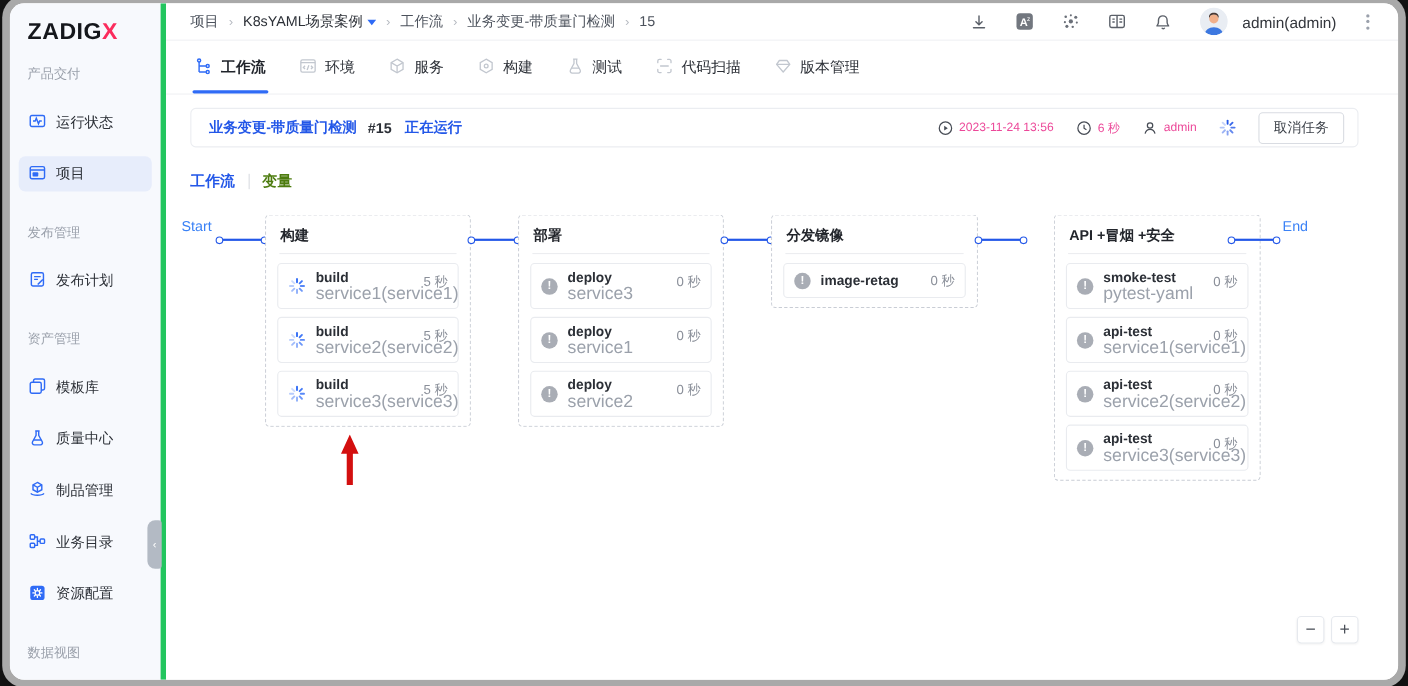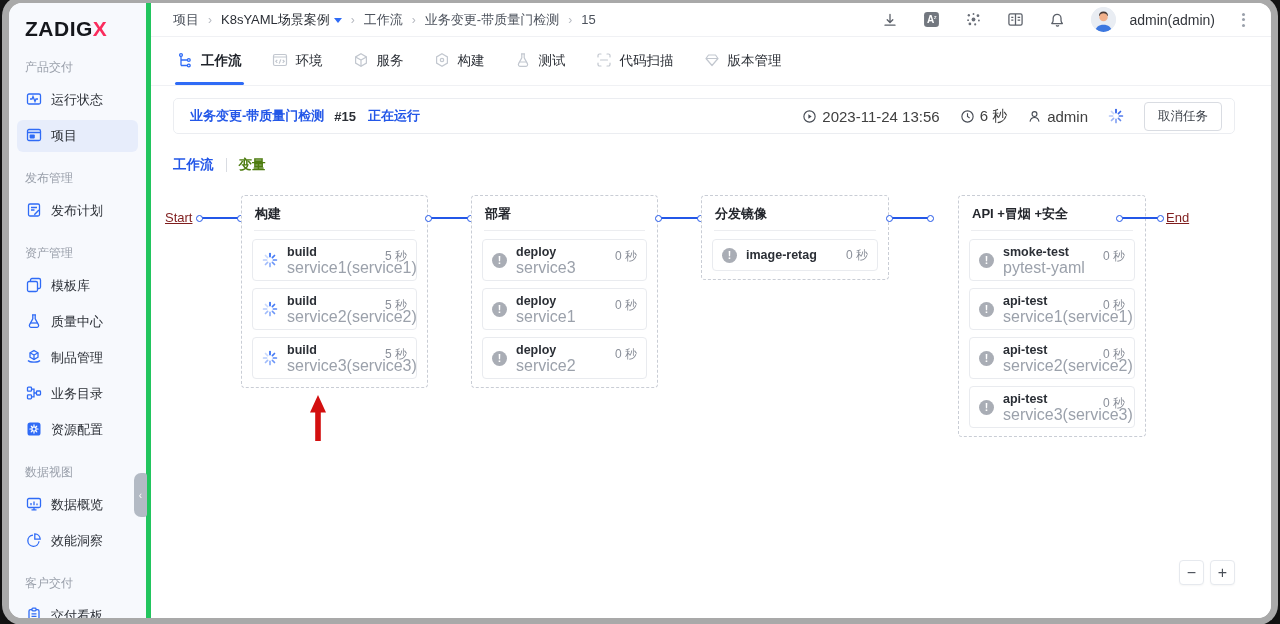--- a/index.html
+++ b/index.html
@@ -7,21 +7,21 @@
   body { background:#141414; font-family:"Liberation Sans","DejaVu Sans",sans-serif; font-size:13px; color:#2b2f36; }
 
   .window { position:absolute; left:9px; top:3px; right:9px; bottom:6px;
             border-radius:13px; background:#fff; box-shadow:0 0 0 7px #a9a9a9, 0 6px 24px rgba(0,0,0,.6); overflow:hidden; }
 
   
   .sidebar { position:absolute; left:0; top:0; bottom:0; width:142px; background:#f7f9fd; border-right:5px solid #22c55e; }
   .logo { padding:14px 0 4px 16px; font-size:21px; font-weight:800; letter-spacing:.5px; color:#15171c; }
   .logo .accent { color:#fb2c5d; }
   .side-section { padding:14px 0 4px 16px; font-size:12px; color:#9aa0ab; }
-  .side-item { display:flex; align-items:center; gap:9px; height:32px; margin:4px 8px; padding-left:9px; border-radius:6px; cursor:pointer; }
+  .side-item { display:flex; align-items:center; gap:9px; height:32px; margin:15px 8px; padding-left:9px; border-radius:6px; cursor:pointer; }
   .side-item .lbl { font-size:13px; color:#2b2f36; font-weight:500; }
   .side-item.active { background:#e7edfb; }
   .side-item svg { flex:0 0 auto; }
   .collapse-handle { position:absolute; right:-1px; top:470px; width:13px; height:44px; background:#b3bac4; border-radius:7px 3px 3px 7px;
                      display:flex; align-items:center; justify-content:center; color:#fff; font-size:10px; cursor:pointer; }
 
   
   .main { position:absolute; left:142px; top:0; right:0; bottom:0; background:#fff; }
 
   .topbar { position:absolute; left:0; right:0; top:0; height:34px; display:flex; align-items:center; padding:0 24px 0 22px; border-bottom:1px solid #f0f1f4; }
@@ -42,31 +42,31 @@
   .tab .t-lbl { font-size:13.5px; color:#2b2f36; }
   .tab.active .t-lbl { font-weight:600; color:#1f232a; }
   .tab.active::after { content:""; position:absolute; left:-2px; right:-2px; bottom:0; height:3px; background:#2f6bf6; border-radius:2px; }
 
   .run-card { position:absolute; left:22px; right:36px; top:95px; height:36px; border:1px solid #ebedf1; border-radius:5px; background:#fff;
               display:flex; align-items:center; padding:0 12px 0 16px; }
   .run-name { color:#2357e8; font-weight:700; font-size:13px; cursor:pointer; }
   .run-id { margin-left:10px; color:#2b2f36; font-weight:600; }
   .run-status { margin-left:12px; color:#2357e8; font-weight:600; }
   .run-meta { margin-left:auto; display:flex; align-items:center; gap:20px; }
-  .meta { display:flex; align-items:center; gap:5px; color:#404040; font-size:15px; }
+  .meta { display:flex; align-items:center; gap:5px; color:#ec4899; font-size:11px; }
   .cancel-btn { border:1px solid #d9dce2; background:#fff; border-radius:4px; padding:5px 13px; font-size:12.5px; color:#3a3f47; cursor:pointer; font-family:inherit; }
 
   .view-tabs { position:absolute; left:22px; top:153px; display:flex; align-items:center; gap:12px; }
   .vt { font-size:13.5px; cursor:pointer; }
   .vt.on { color:#2357e8; font-weight:600; }
   .vt.off { color:#4d7c0f; font-weight:600; }
   .vt-div { width:1px; height:14px; background:#d9dce2; }
 
   
-  .node-label { position:absolute; top:207px; font-size:13px; font-weight:500; color:#7f1d1d;text-decoration:underline; }
+  .node-label { position:absolute; top:195px; font-size:13px; font-weight:500; color:#3b82f6; }
   .conn { position:absolute; top:214px; height:2px; background:#2357e8; }
   .conn::before, .conn::after { content:""; position:absolute; top:-2.5px; width:5px; height:5px; border:1.5px solid #2357e8; background:#fff; border-radius:50%; }
   .conn::before { left:-3px; } .conn::after { right:-3px; }
 
   .stage { position:absolute; top:192px; width:187px; border:1px dashed #c9cdd5; border-radius:4px; background:#fff; }
   .stage-title { padding:9px 13px 7px; font-size:13px; font-weight:700; color:#23262c; }
   .stage-sep { height:1px; background:#ecedf0; margin:0 12px; }
   .jobs { display:flex; flex-direction:column; gap:7px; padding:8px 10px; }
   .job-card { display:flex; align-items:center; gap:9px; height:42px; border:1px solid #e9ebef; border-radius:4px; background:#fff; padding:5px 9px; cursor:pointer; }
   .job-card.single { height:32px; }

